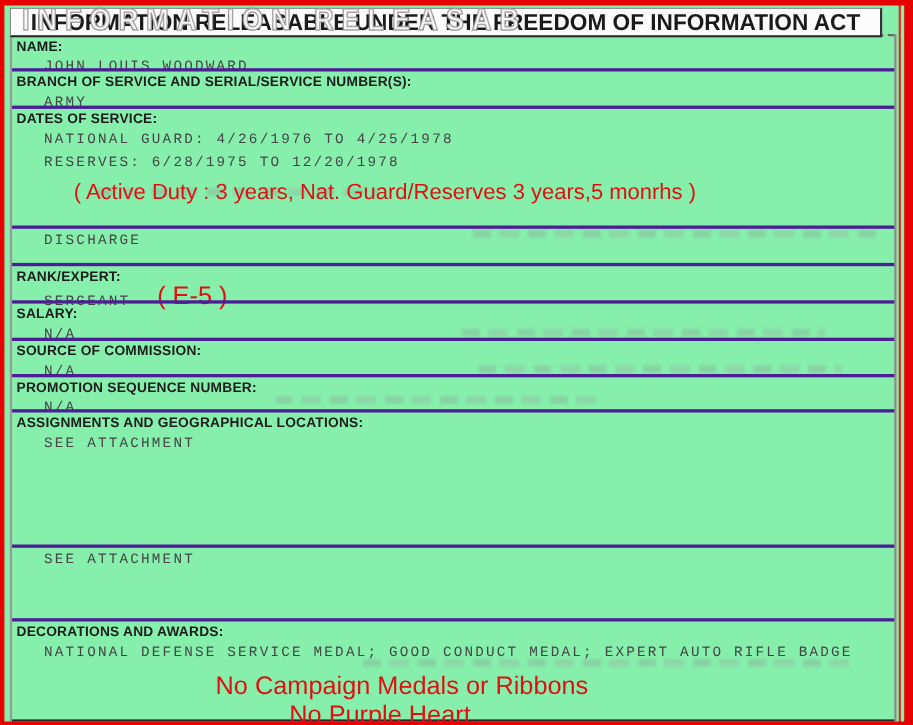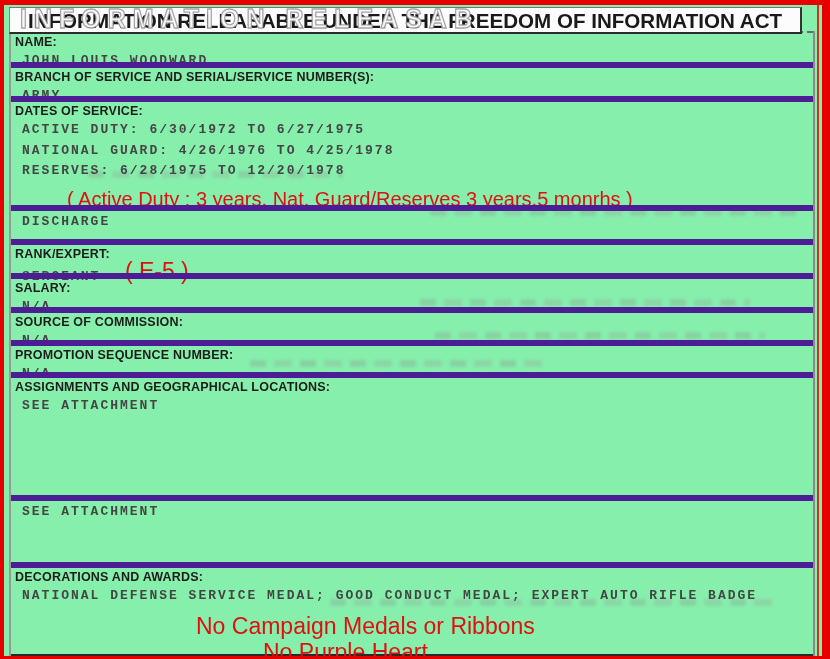--- a/index.html
+++ b/index.html
@@ -24,27 +24,27 @@
     transform:scaleX(.98);transform-origin:center;white-space:nowrap;}
   .ghost-title{position:absolute;left:10px;top:-4px;font-size:25px;font-weight:bold;
     color:rgba(255,255,255,.93);-webkit-text-stroke:1.2px rgba(140,140,140,.75);
     text-shadow:0 0 1px rgba(130,130,130,.6);letter-spacing:7px;white-space:nowrap;
     transform:scaleY(1.12);z-index:6;pointer-events:none;}
 
   
   .form-body{position:absolute;left:9px;top:31px;width:806px;
     border-left:2px solid #999;border-right:2px solid #8a8a8a;
     box-sizing:border-box;z-index:4;background:transparent;}
-  section{box-sizing:border-box;border-top:6px solid #4c1d95;position:relative;}
+  section{box-sizing:border-box;border-top:3px solid #4c1d95;position:relative;}
   section.first{border-top:2px dashed #6a6a6a;}
   section.last{border-bottom:2px solid #2a2a2a;}
   .lbl{padding:2px 12px 0 4px;font-size:12.5px;font-weight:bold;color:#1c1c1c;
     letter-spacing:.2px;line-height:15px;white-space:nowrap;}
-  .val{padding-left:11px;margin-top:2px;font-family:"Liberation Mono","DejaVu Sans Mono",monospace;
-    font-size:13px;letter-spacing:2px;color:#454545;line-height:18.5px;white-space:nowrap;font-weight:bold;}
+  .val{padding-left:29px;margin-top:2px;font-family:"Liberation Mono","DejaVu Sans Mono",monospace;
+    font-size:13px;letter-spacing:2px;color:#454545;line-height:18.5px;white-space:nowrap;}
 
   .red-note{color:#e01010;font-weight:normal;white-space:nowrap;}
   .note-dates{margin-top:5px;padding-left:56px;font-size:20px;line-height:26px;}
   .note-inline{display:inline-block;font-size:23px;line-height:20px;margin-left:20px;
     vertical-align:baseline;position:relative;top:-1px;}
   .note-awards-1{margin-top:7px;margin-left:185px;font-size:23px;line-height:26px;}
   .note-awards-2{margin-top:0;margin-left:252px;font-size:23px;line-height:26px;}
 
   .rank-row{white-space:nowrap;}
 
@@ -73,21 +73,20 @@
       <div class="val">JOHN LOUIS WOODWARD</div>
     </section>
 
     <section style="height:34px">
       <div class="lbl">BRANCH OF SERVICE AND SERIAL/SERVICE NUMBER(S):</div>
       <div class="val">ARMY</div>
     </section>
 
     <section style="height:109px">
       <div class="lbl">DATES OF SERVICE:</div>
-      <div class="val">ACTIVE DUTY: 6/30/1972 TO 6/27/1975</div>
       <div class="val">NATIONAL GUARD: 4/26/1976 TO 4/25/1978</div>
       <div class="val">RESERVES: 6/28/1975 TO 12/20/1978</div>
       <div class="red-note note-dates">( Active Duty : 3 years, Nat. Guard/Reserves 3 years,5 monrhs )</div>
     </section>
 
     <section style="height:34px">
       <div class="val">DISCHARGE</div>
     </section>
 
     <section style="height:34px">

